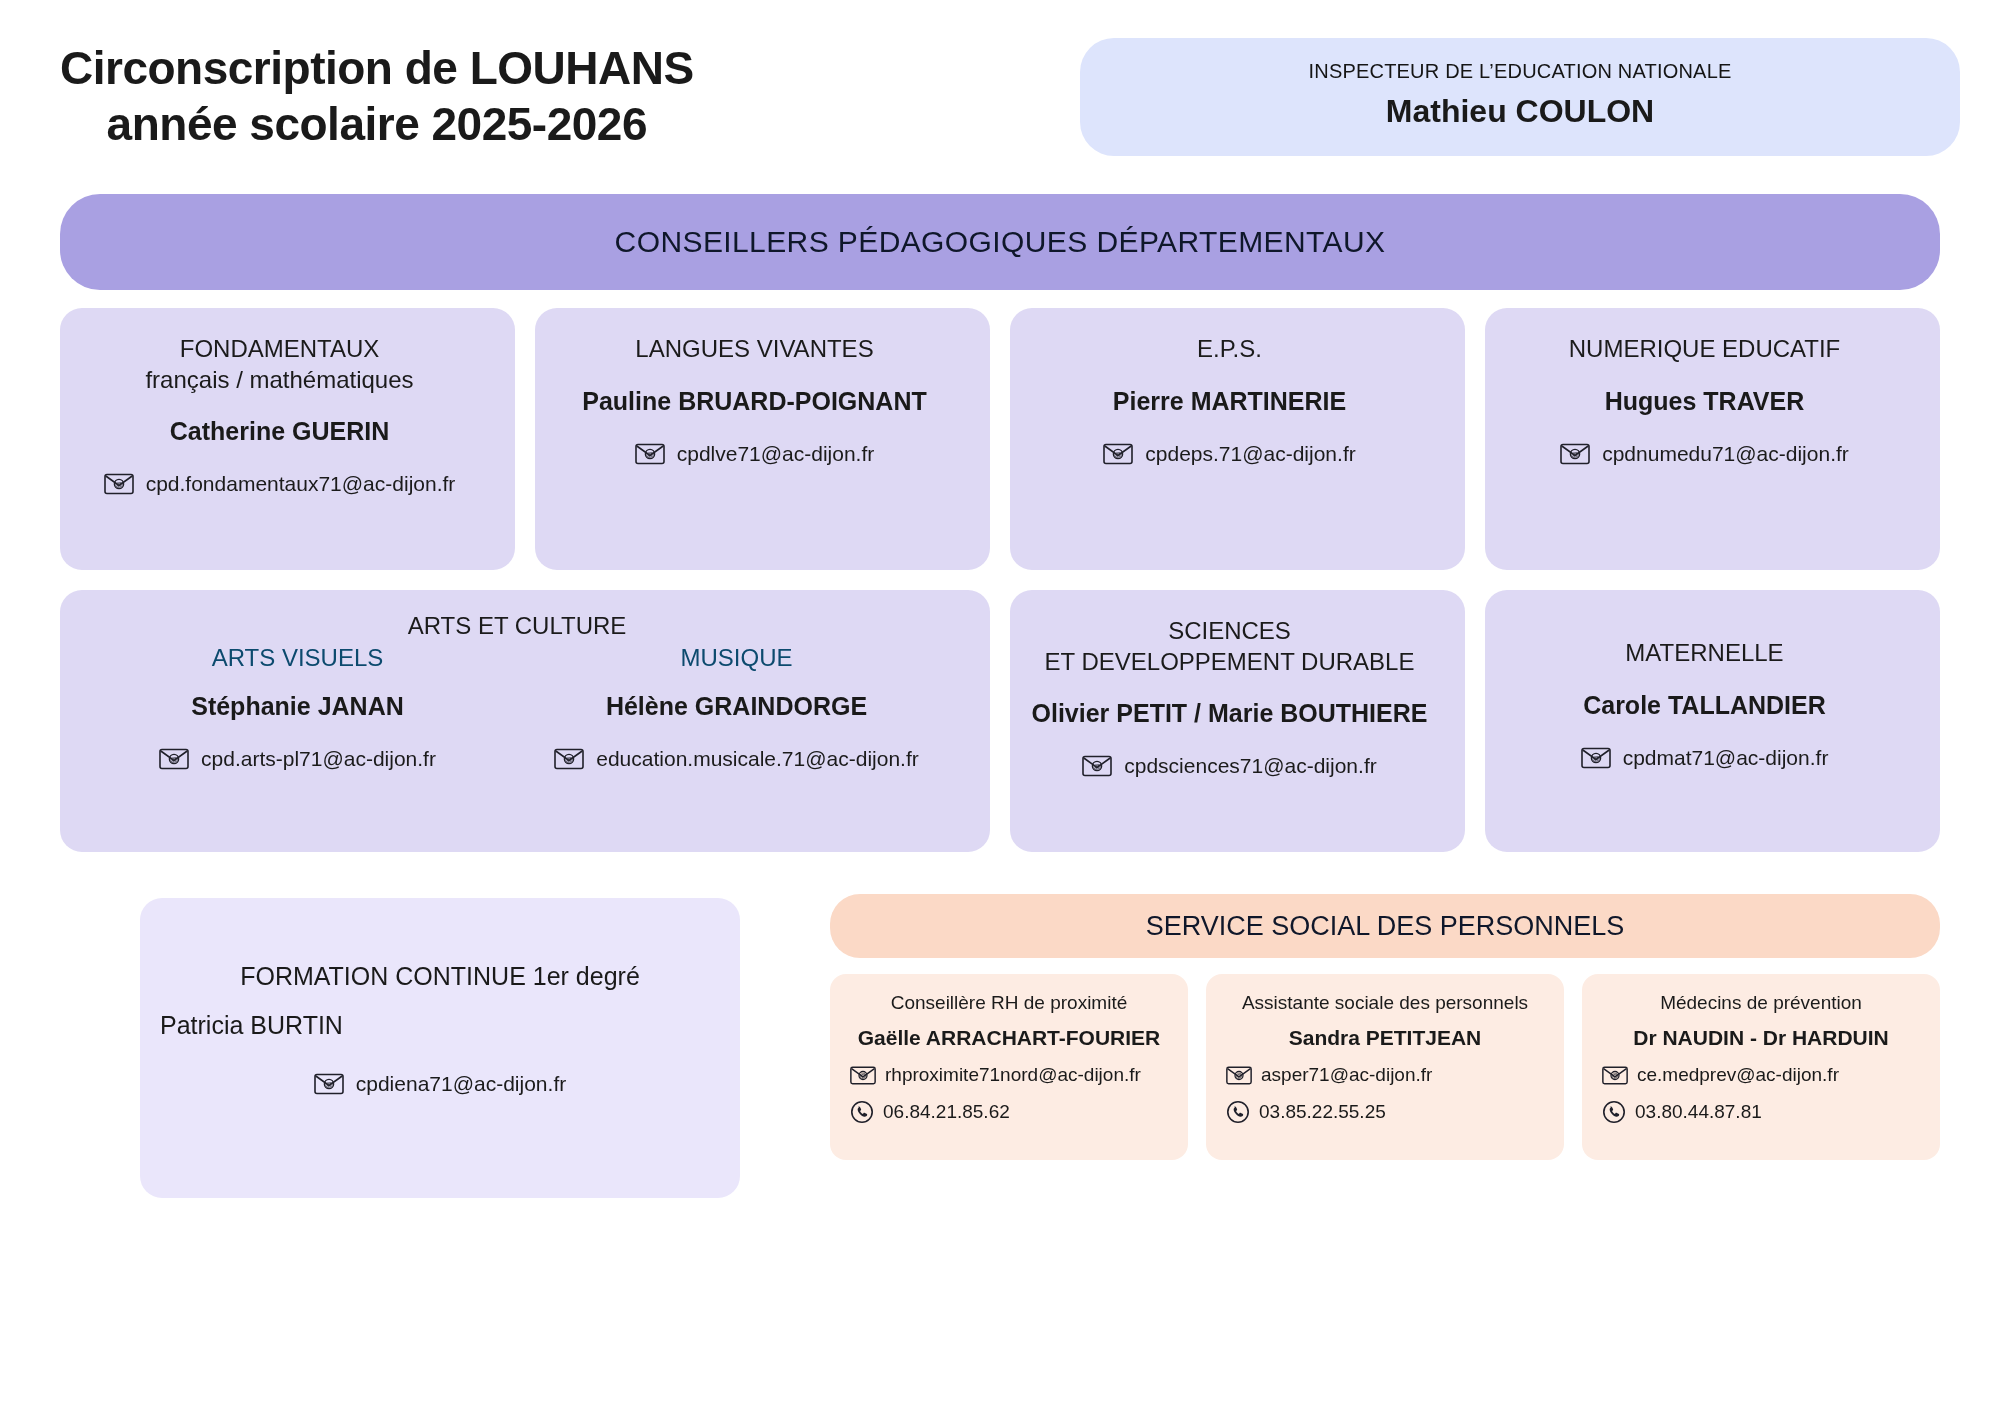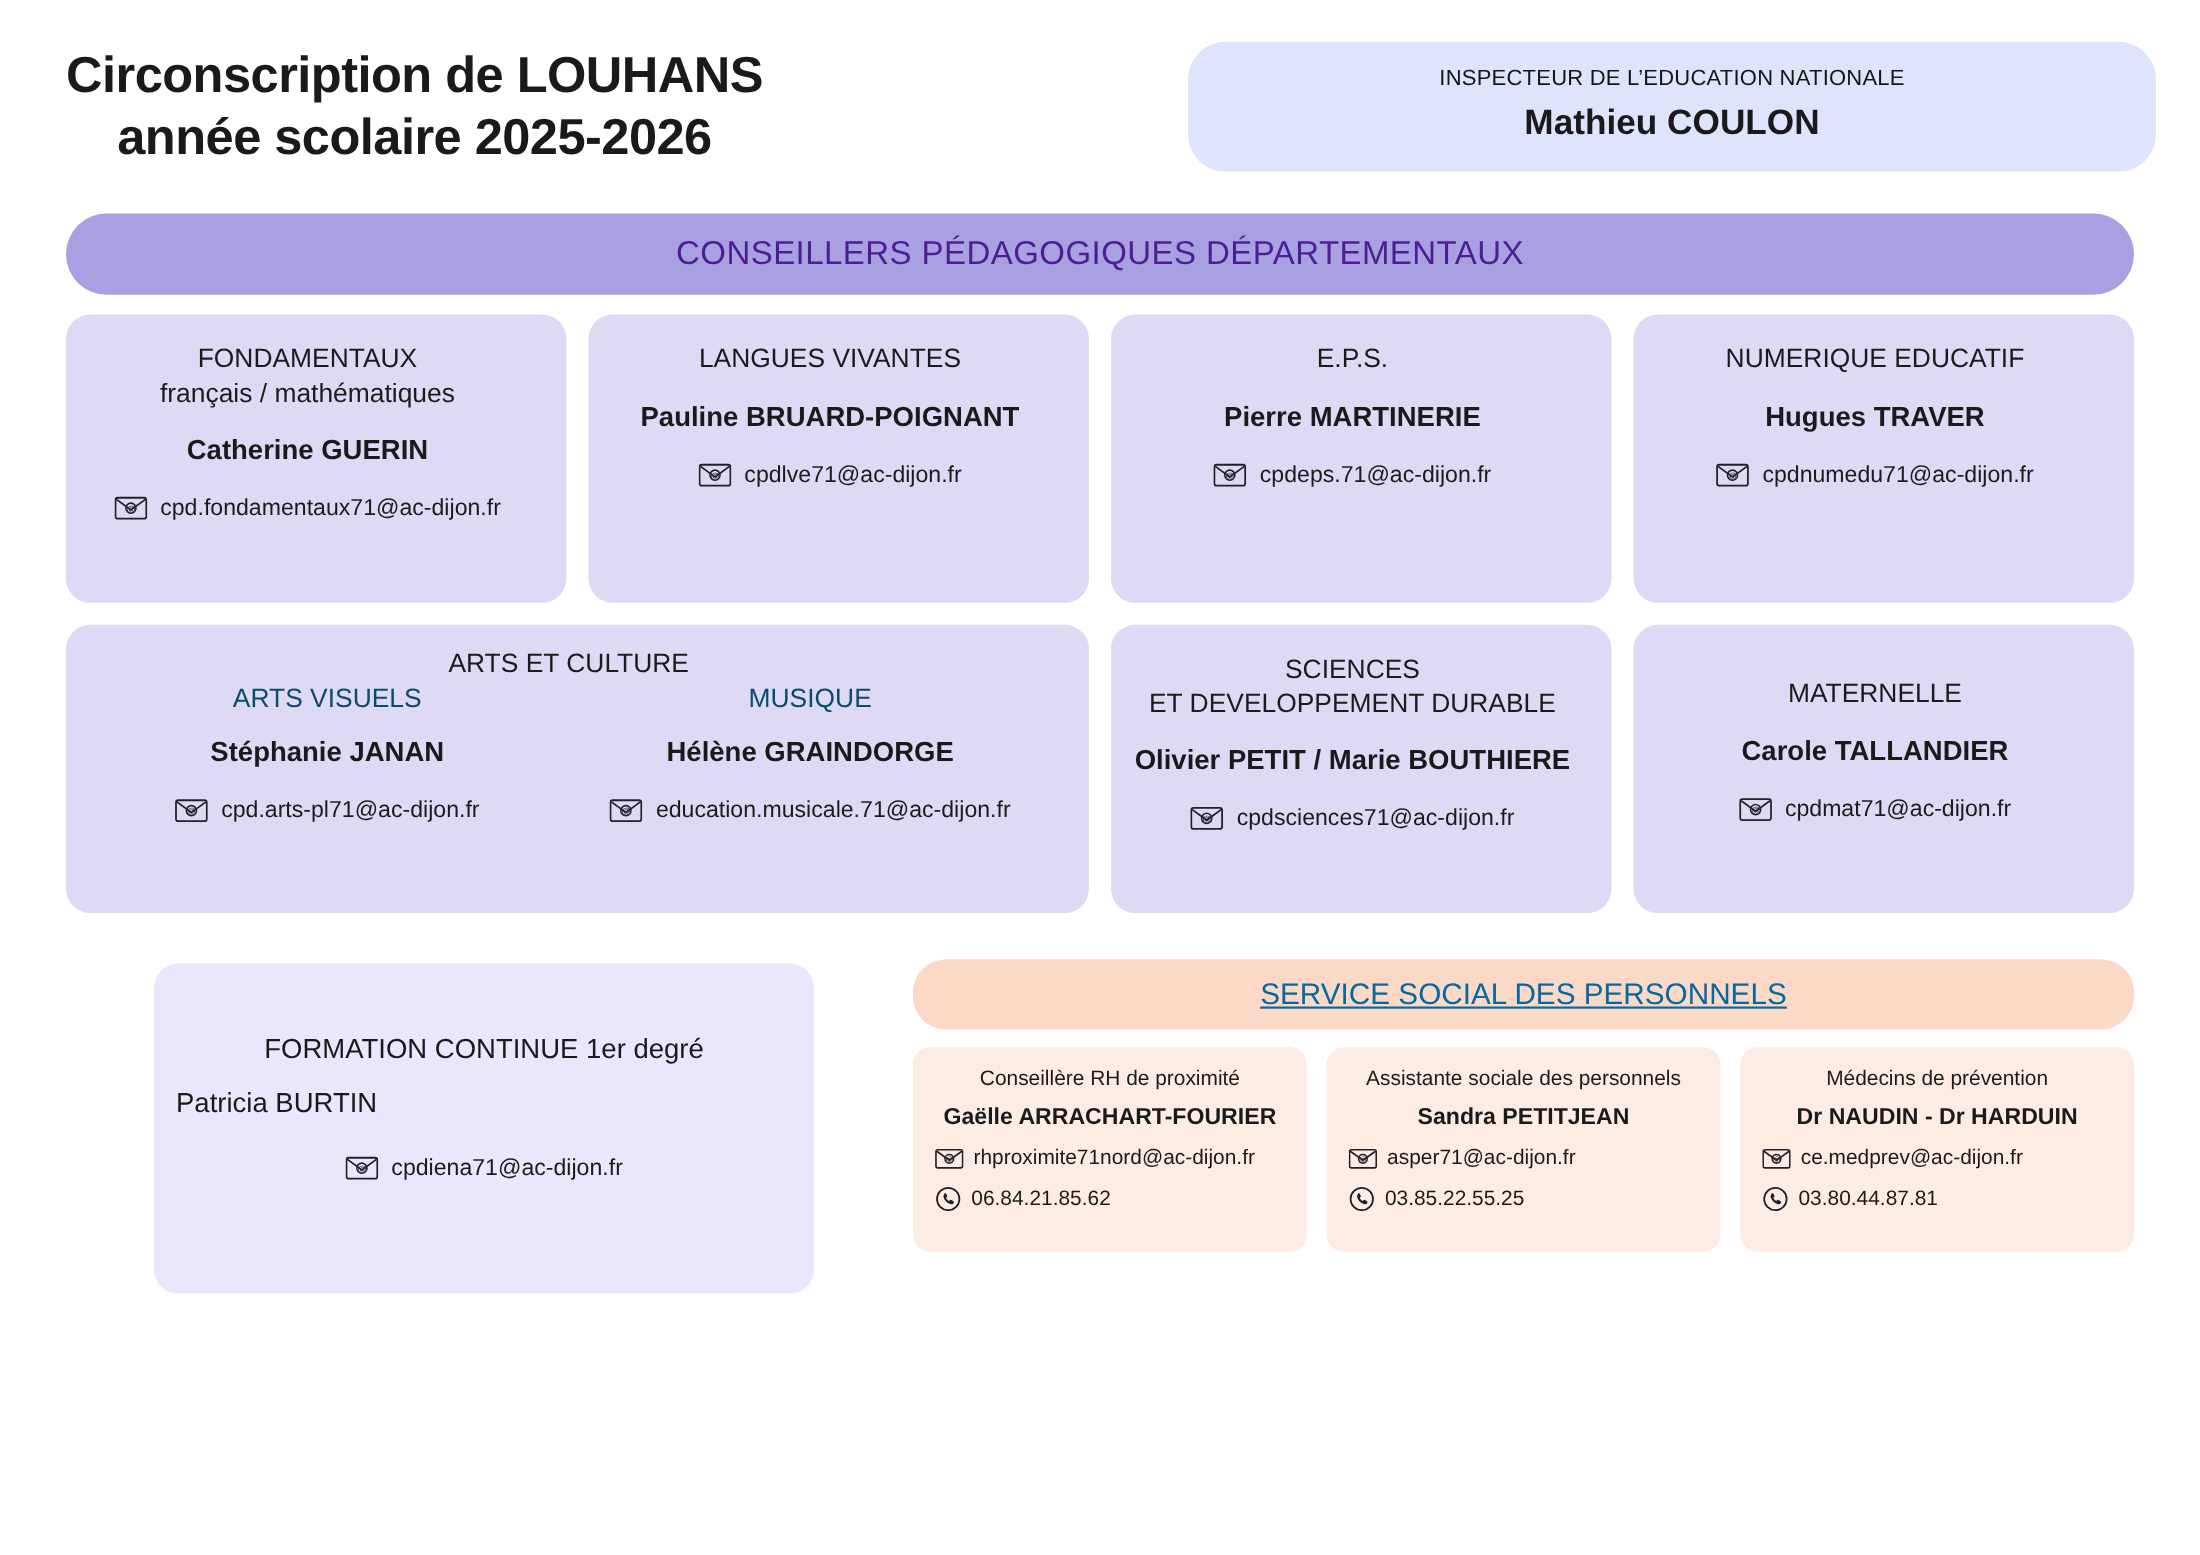--- a/index.html
+++ b/index.html
@@ -54,27 +54,27 @@
     font-size: 32px;
     font-weight: bold;
     margin-top: 10px;
   }
 
   
   .cpd-banner {
     margin: 38px 60px 0 60px;
     background: #a9a0e2;
     border-radius: 40px;
-    height: 74px;
+    height: 96px;
     display: flex;
     align-items: center;
     justify-content: center;
     font-size: 30px;
     letter-spacing: 0.4px;
-    color: #4c1d95;
+    color: #0f172a;
   }
 
   
   .grid {
     margin: 18px 60px 0 60px;
     display: grid;
     grid-template-columns: 1fr 1fr 1fr 1fr;
     gap: 20px;
   }
   .card {
@@ -169,23 +169,22 @@
     margin-top: -4px;
   }
   .social-banner {
     background: #fbd9c6;
     border-radius: 30px;
     height: 64px;
     display: flex;
     align-items: center;
     justify-content: center;
     font-size: 27px;
-    color: #0369a1;
+    color: #0f172a;
     margin-bottom: 16px;
-    text-decoration: underline;
   }
   .social-cards {
     display: grid;
     grid-template-columns: 1fr 1fr 1fr;
     gap: 18px;
   }
   .scard {
     background: #fdece3;
     border-radius: 16px;
     padding: 18px 14px 20px 14px;

